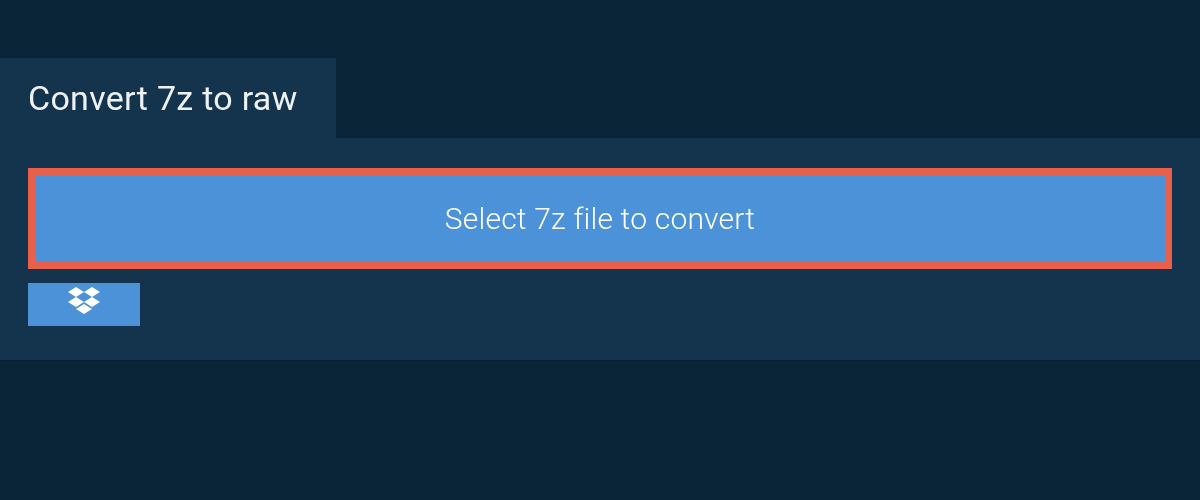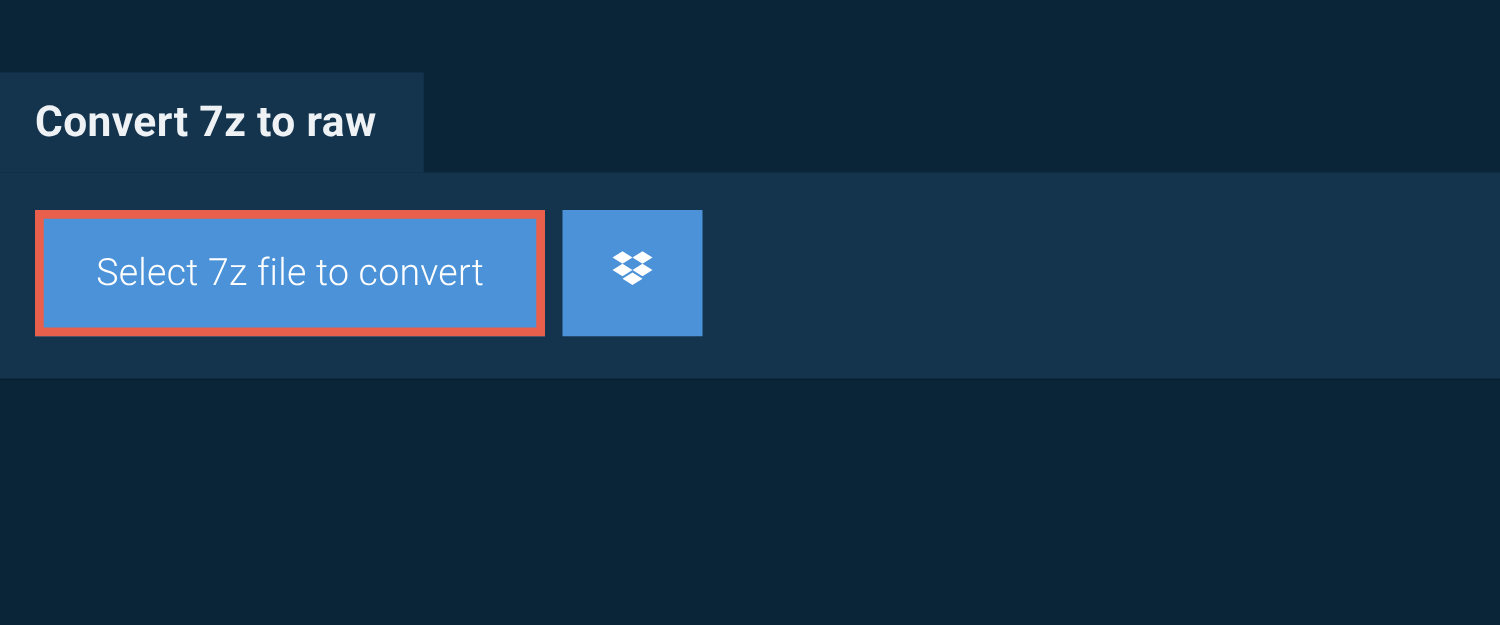--- a/index.html
+++ b/index.html
@@ -13,33 +13,34 @@
     .tab-header {
       background: #14344e;
       display: inline-block;
       padding: 20px 38px 20px 28px;
       margin-top: 58px;
       margin-left: 0;
     }
     .tab-title {
       color: #eef2f5;
       font-size: 34px;
-      font-weight: 700;
+      font-weight: 400;
       letter-spacing: 0.3px;
     }
     .panel {
       background: #14344e;
       padding: 30px 28px 34px 28px;
       margin-top: 0;
       width: 100%;
     }
     .button-row {
       display: flex;
       gap: 14px;
       align-items: stretch;
+      flex-direction: column;
     }
     .select-file-button {
       background: #4b92d8;
       border: 7px solid #e8604c;
       color: #ffffff;
       font-size: 30px;
       font-weight: 300;
       padding: 26px 42px;
       cursor: pointer;
       font-family: inherit;

